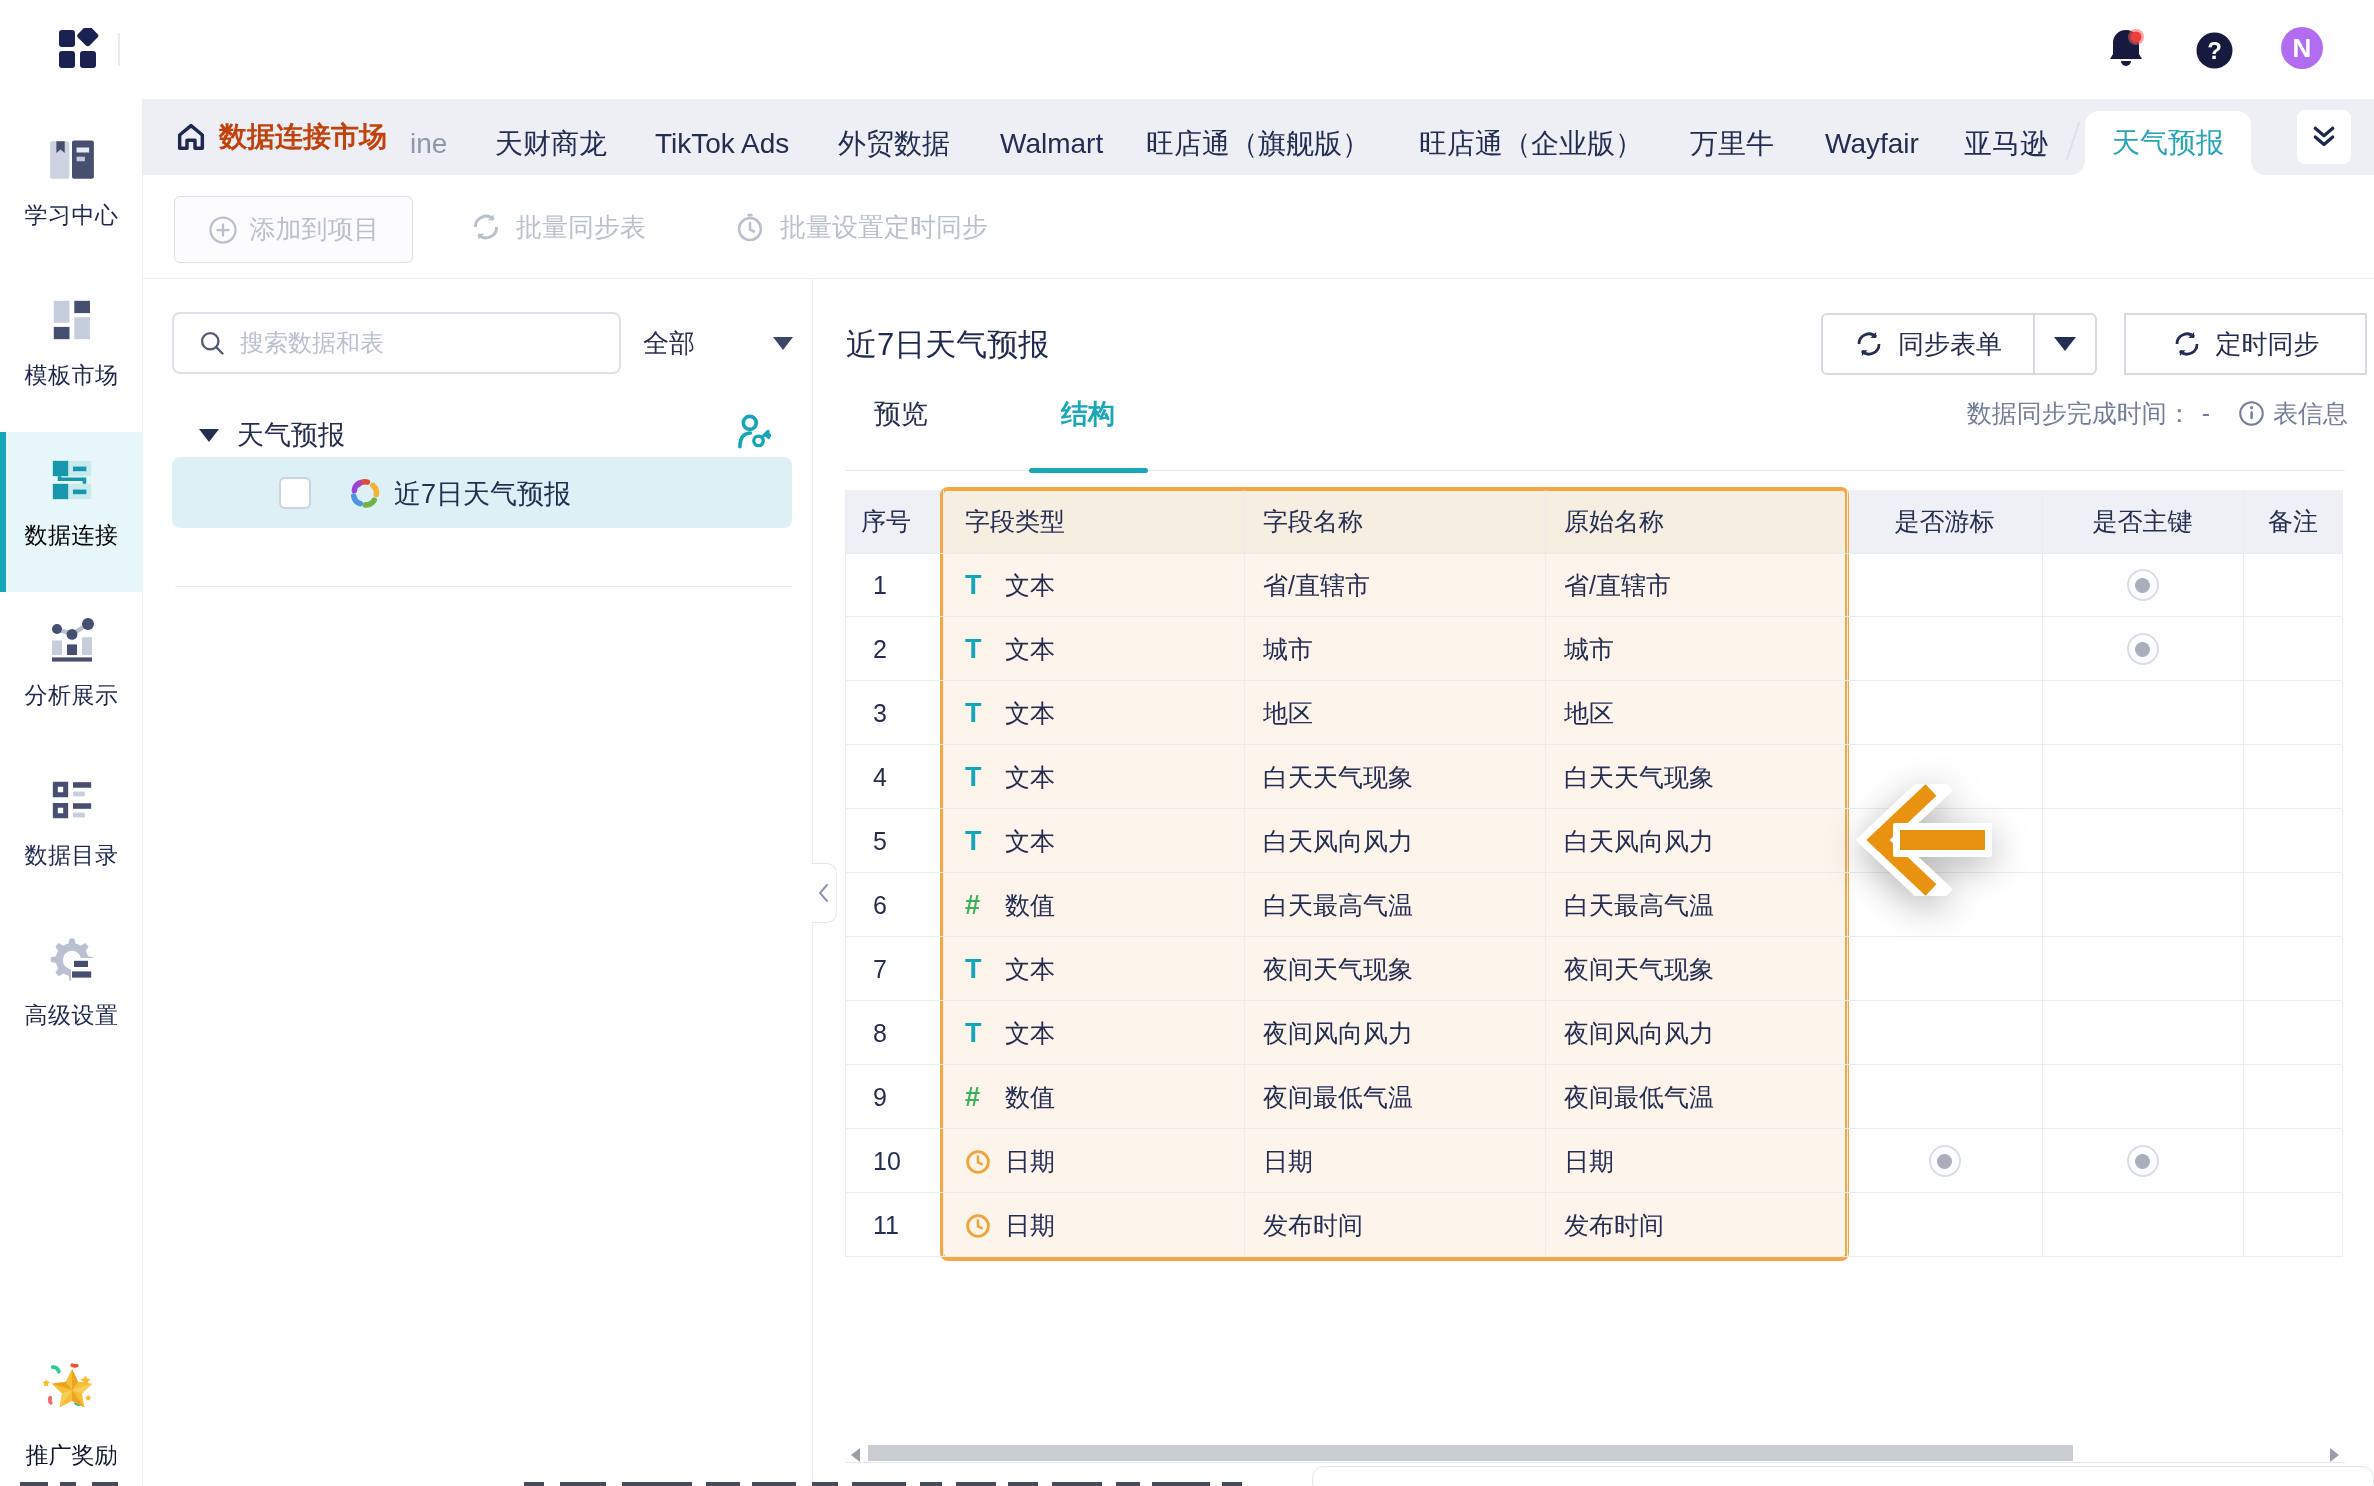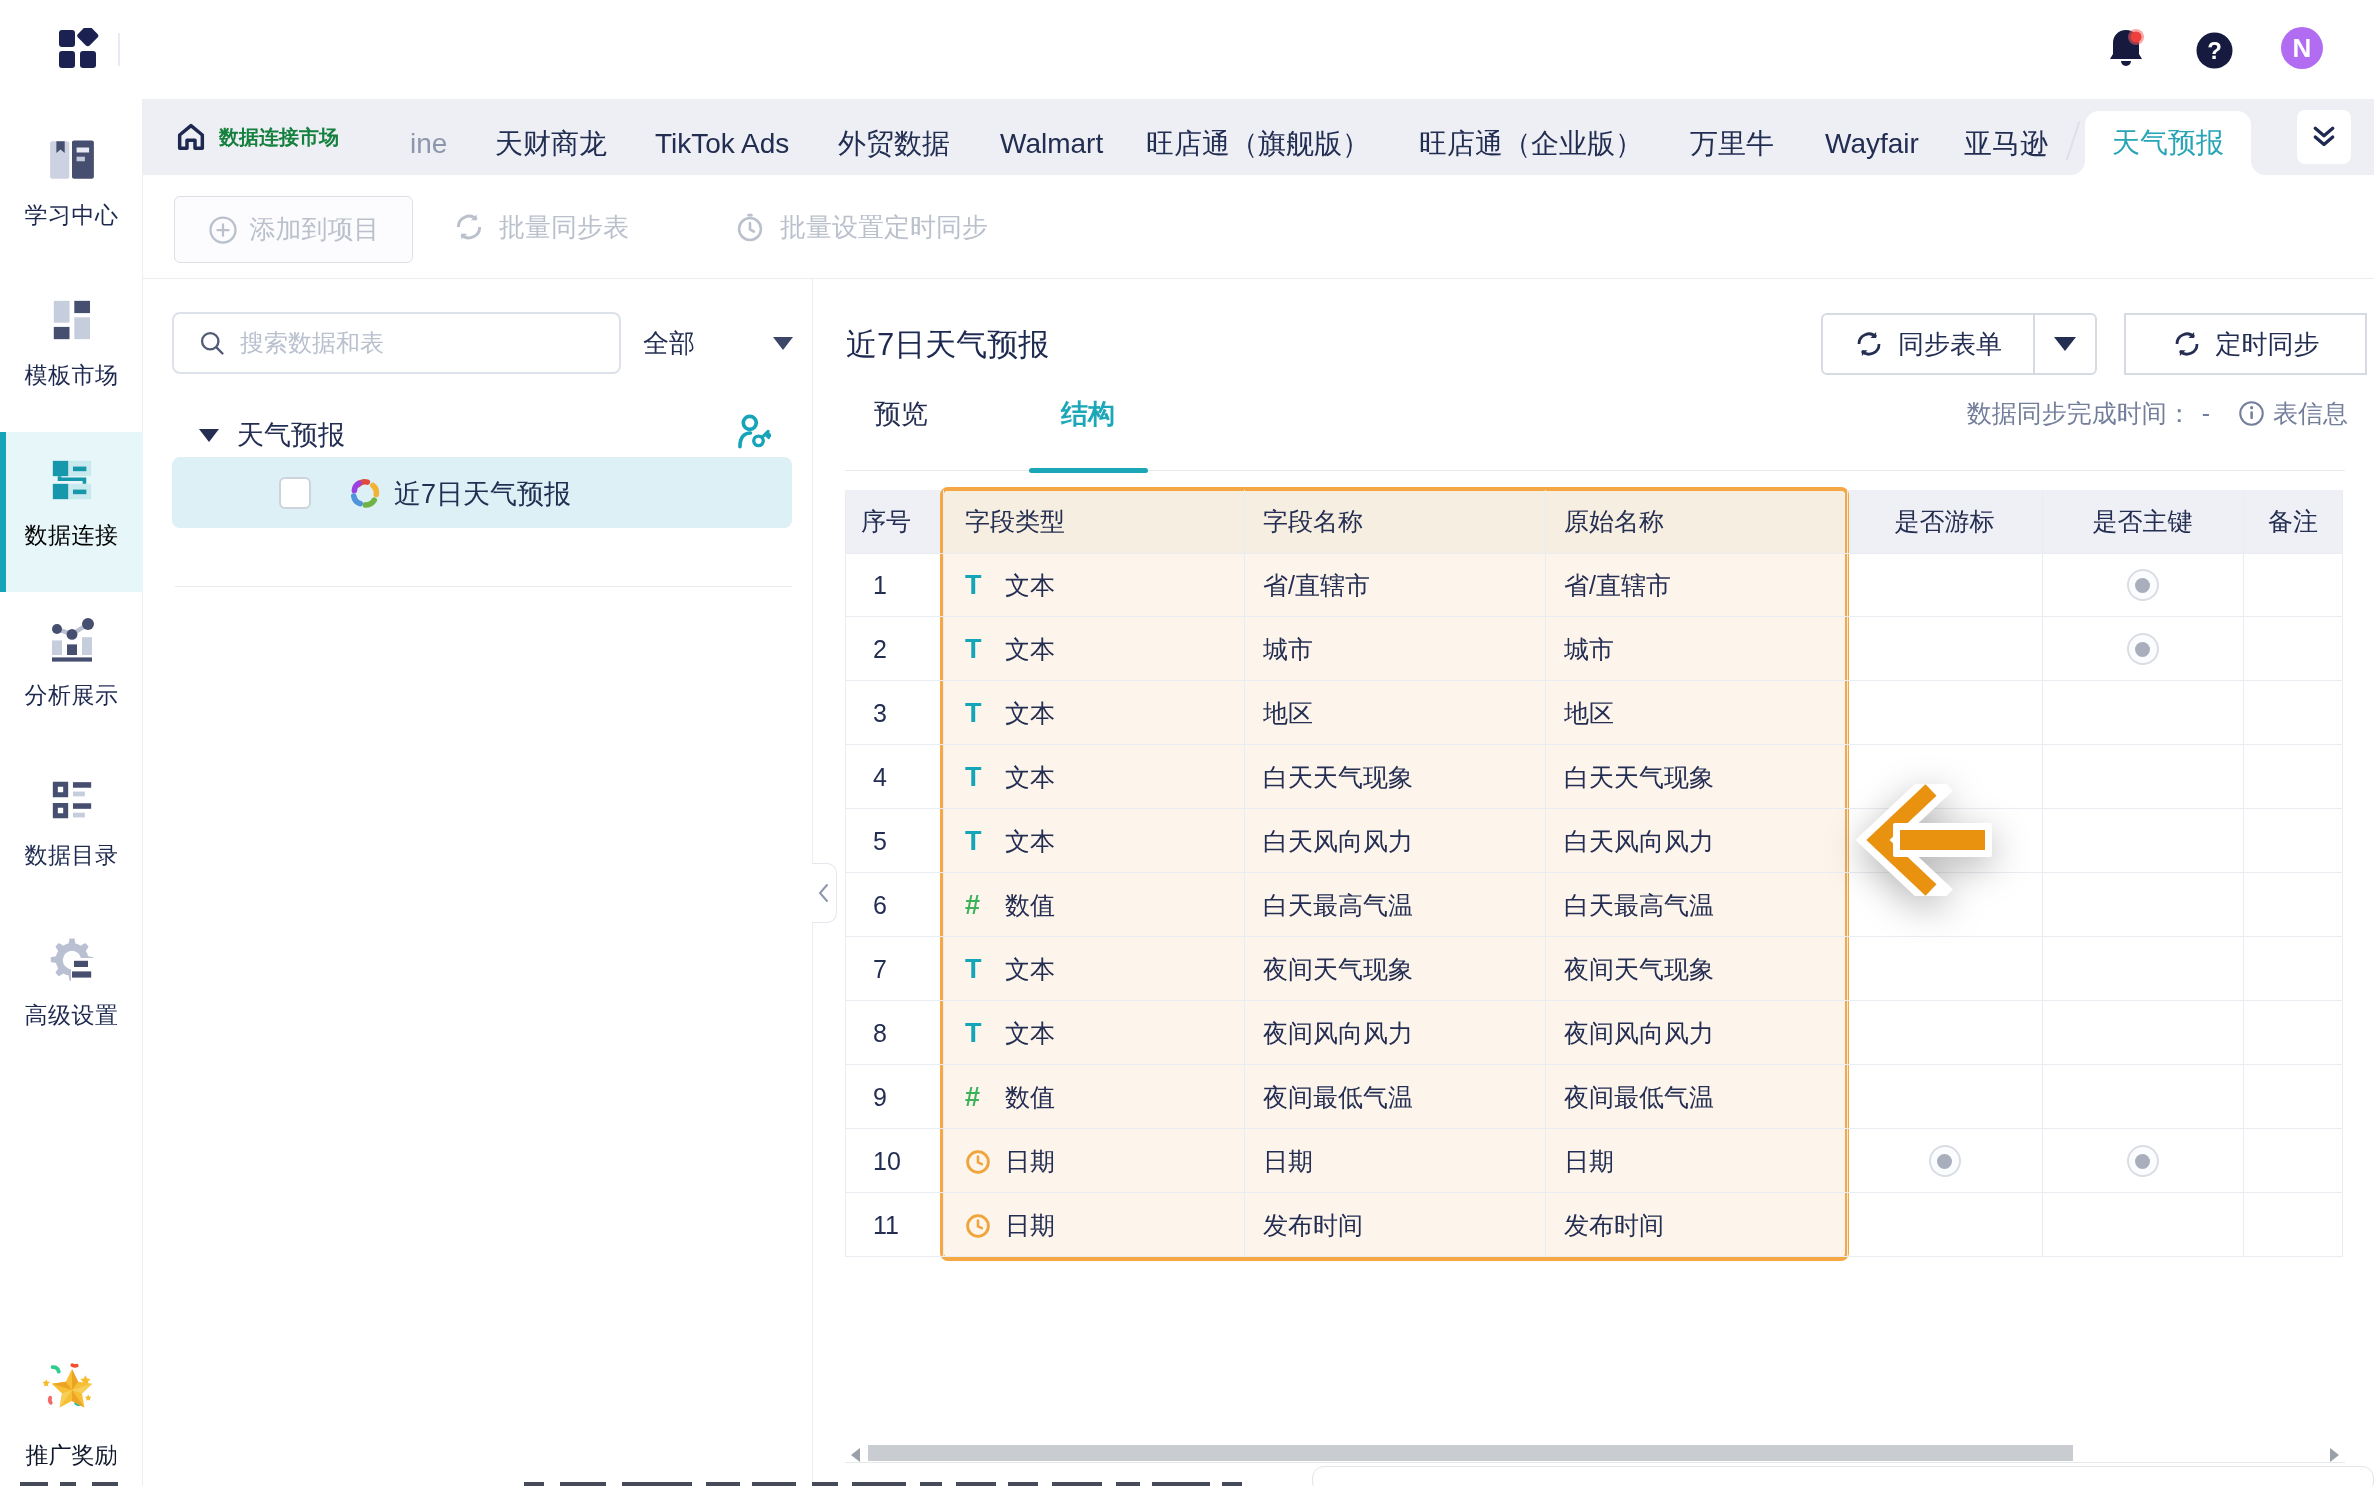--- a/index.html
+++ b/index.html
@@ -23,21 +23,21 @@
 .side-item.active { background:#e7f6f8; }
 .side-item.active::before { content:''; position:absolute; left:0; top:0; width:6px; height:100%; background:#16a4b8; }
 .side-item.active .slabel { color:#000000; font-weight:normal; }
 .side-bottom { position:absolute; left:0; top:1249px; width:143px; height:140px; }
 .side-bottom .sicon { position:absolute; left:50%; transform:translateX(-50%); top:12px; width:66px; height:66px; }
 .side-bottom .slabel { position:absolute; top:92px; width:100%; text-align:center; font-size:23px; color:#0f172a; }
 
 
 .tabbar { position:absolute; left:143px; top:99px; width:2231px; height:76px; background:#edeff4; }
 .breadcrumb { position:absolute; left:32px; top:0; height:76px; display:flex; align-items:center; gap:12px; }
-.breadcrumb .bc-label { font-size:20px; font-weight:bold; color:#15803d; }
+.breadcrumb .bc-label { font-size:28px; font-weight:bold; color:#c2410c; }
 .tab { position:absolute; top:7px; height:76px; display:flex; align-items:center; font-size:28px; color:#222d52; white-space:nowrap; cursor:pointer; }
 .tab.ghost { color:#8d96ab; }
 .tab-active { position:absolute; left:1942px; top:12px; width:166px; height:64px; background:#fff; border-radius:14px 14px 0 0; display:flex; align-items:center; justify-content:center; font-size:28px; color:#27a4b6; cursor:pointer; }
 .tab-active::before { content:''; position:absolute; left:-14px; bottom:0; width:14px; height:14px; background:radial-gradient(circle at 0 0, rgba(0,0,0,0) 13.6px, #fff 14px); }
 .tab-active::after { content:''; position:absolute; right:-14px; bottom:0; width:14px; height:14px; background:radial-gradient(circle at 100% 0, rgba(0,0,0,0) 13.6px, #fff 14px); }
 .tab-sep { position:absolute; left:1929px; top:22px; width:2px; height:40px; background:#dde0e8; transform:rotate(18deg); }
 .collapse-btn { position:absolute; left:2154px; top:11px; width:54px; height:54px; background:#fff; border-radius:8px; display:flex; align-items:center; justify-content:center; cursor:pointer; }
 
 
 .toolbar { position:absolute; left:143px; top:175px; width:2231px; height:104px; background:#fff; border-bottom:1px solid #eaecf0; }
@@ -279,21 +279,21 @@
   <div class="toolbar">
     <button class="btn-add">
       <span style="display:flex">
         <svg width="30" height="30" viewBox="0 0 24 24">
           <circle cx="12" cy="12" r="10" fill="none" stroke="#bac0cc" stroke-width="1.8"></circle>
           <path d="M12 7.5 V16.5 M7.5 12 H16.5" stroke="#bac0cc" stroke-width="1.8" stroke-linecap="round"></path>
         </svg>
       </span>
       <span>添加到项目</span>
     </button>
-    <div class="tool-act" style="left:310px">
+    <div class="tool-act" style="left:327px">
       <span style="display:flex">
         <svg width="32" height="32" viewBox="0 0 24 24">
           <path d="M20 12 A8 8 0 0 1 6.3 17.7 M4 12 A8 8 0 0 1 17.7 6.3" fill="none" stroke="#bac0cc" stroke-width="2.2"></path>
           <path d="M17.7 2.6 L17.7 6.9 L13.4 6.9 Z" fill="#bac0cc"></path>
           <path d="M6.3 21.4 L6.3 17.1 L10.6 17.1 Z" fill="#bac0cc"></path>
         </svg>
       </span>
       <span>批量同步表</span>
     </div>
     <div class="tool-act" style="left:591px">

